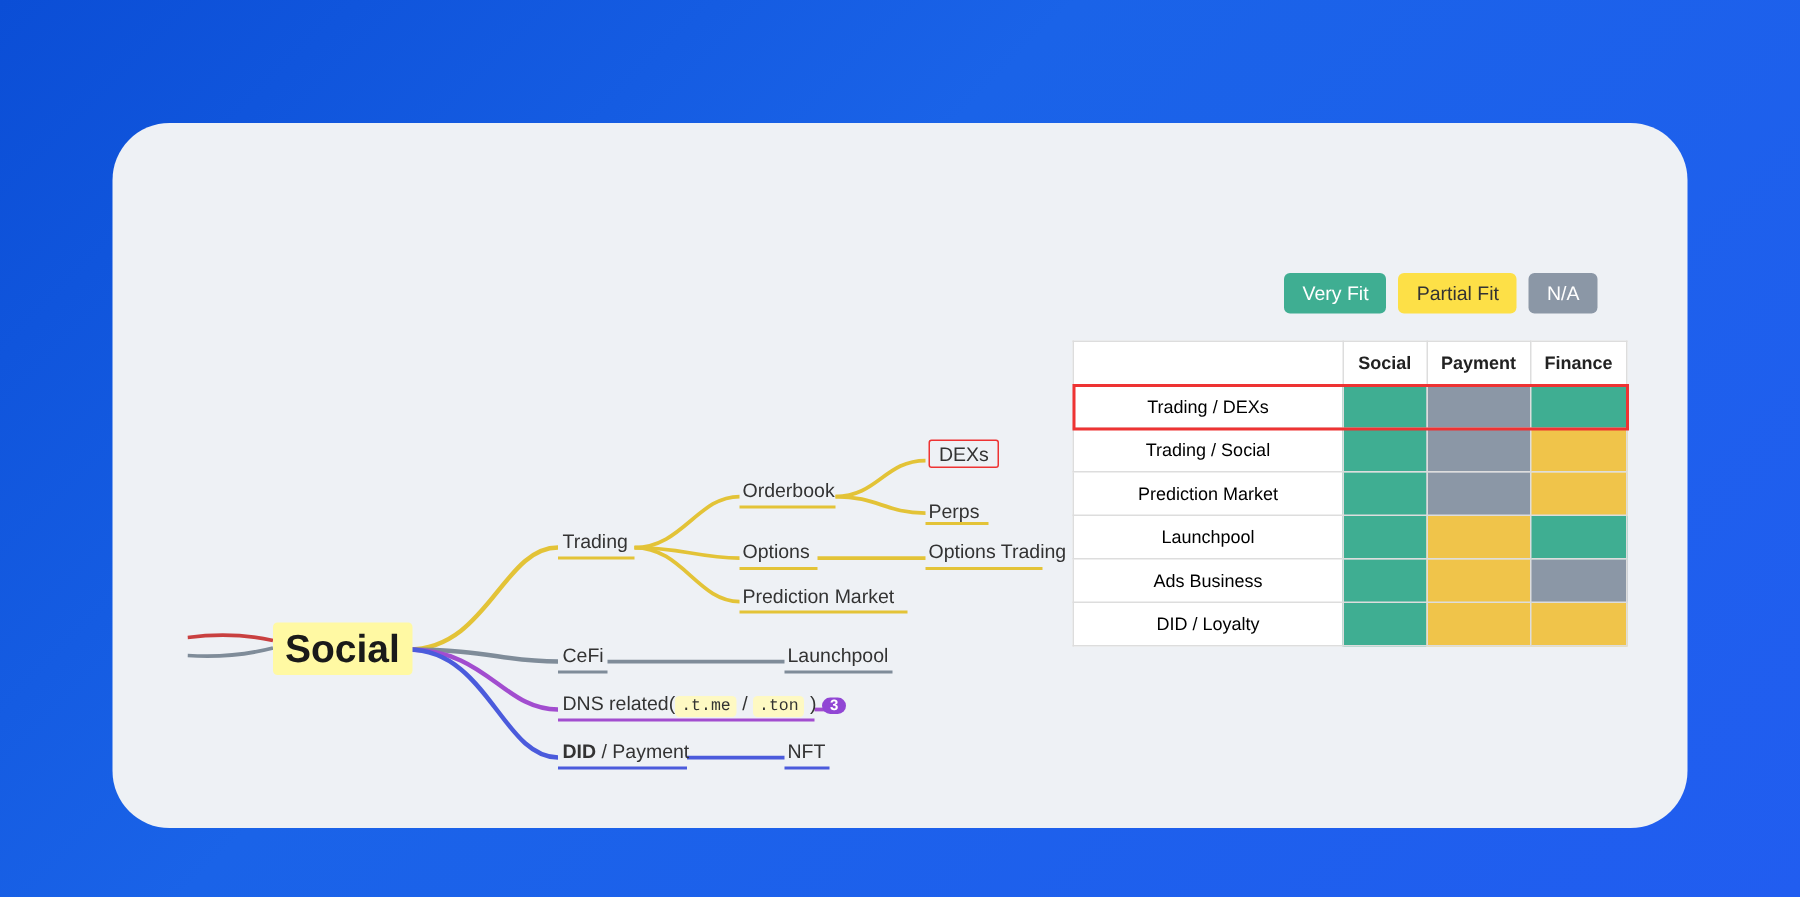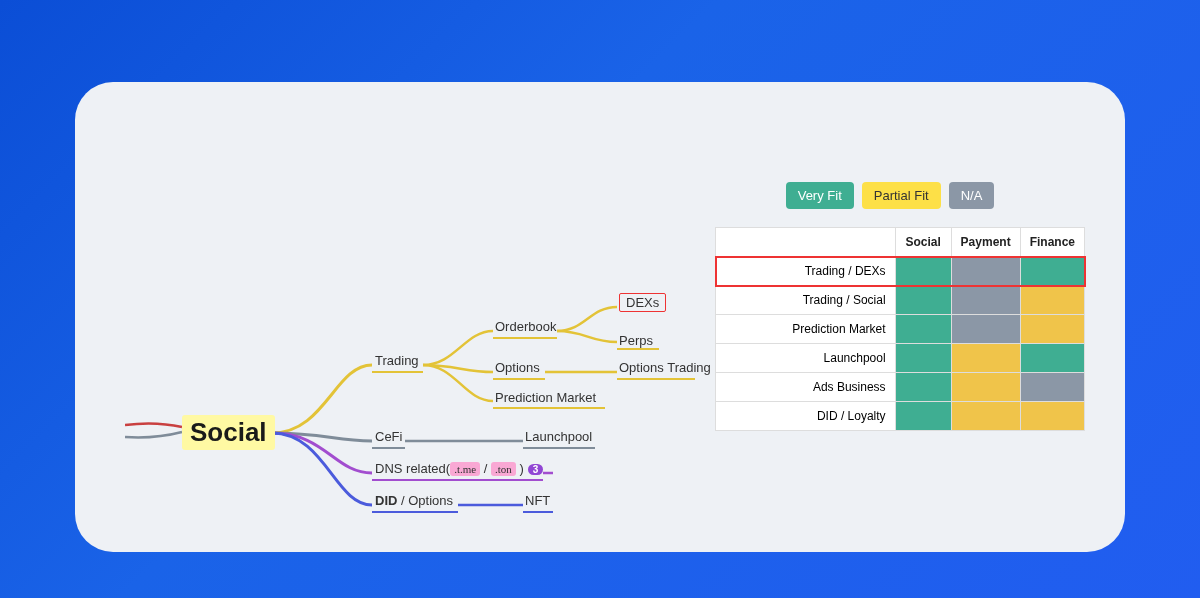--- a/index.html
+++ b/index.html
@@ -2,32 +2,32 @@
 <html><head>
 <meta charset="utf-8">
 <style>
 *{box-sizing:border-box;margin:0;padding:0}
 body{background:linear-gradient(135deg,#0b4ed6 0%,#1a63e8 40%,#215df0 100%);width:1200px;height:598px;font-family:-apple-system,Helvetica,Arial,sans-serif;overflow:hidden}
 .card{position:absolute;left:75px;top:82px;width:1050px;height:470px;background:#eef1f5;border-radius:38px}
 .mindmap{position:absolute;left:50px;top:155px;width:570px;height:290px}
 .mindmap svg{position:absolute;left:0;top:0;width:570px;height:290px}
 .node{position:absolute;font-size:13px;color:#333;white-space:nowrap}
 .root-node{position:absolute;left:57px;top:178px;font-size:26px;font-weight:700;color:#1a1a1a;background:#fff9a3;padding:2px 8px;border-radius:3px}
-.code-pill{background:#f9a8d4;padding:1px 4px;border-radius:3px;font-family:Liberation Serif, serif;font-size:11px}
+.code-pill{background:#fef9c3;padding:1px 4px;border-radius:3px;font-family:Liberation Mono, monospace;font-size:11px}
 .badge{display:inline-block;background:#9146d4;color:#fff;border-radius:8px;padding:0 5px;font-size:10px;margin-left:4px;font-weight:600}
 .highlight-box{border:1.5px solid #e33;padding:1px 6px;border-radius:2px}
 
 .matrix{position:absolute;left:640px;top:100px;width:370px}
-.legend{display:flex;gap:8px;justify-content:center;margin-bottom:18px;padding-right:20px}
+.legend{display:flex;gap:8px;justify-content:flex-end;margin-bottom:18px;padding-right:20px}
 .legend-pill{padding:6px 12px;border-radius:4px;font-size:13px;color:#fff;font-weight:500}
 .lp-green{background:#3fae92}
 .lp-yellow{background:#fde047;color:#333}
 .lp-gray{background:#8b97a6}
 table{border-collapse:collapse;width:100%;background:#fff}
-th,td{border:1px solid #ddd;padding:7px 9px;font-size:12px;text-align:right}
+th,td{border:1px solid #ddd;padding:7px 9px;font-size:12px;text-align:center}
 th{font-weight:700;color:#222}
 th.colh{text-align:center}
 .cell{width:56px;height:26px;padding:0}
 .c-green{background:#3fae92}
 .c-yellow{background:#f0c44a}
 .c-gray{background:#8b97a6}
 tr.row-hl{outline:2px solid #e33;outline-offset:-1px}
 </style>
 </head>
 <body>
@@ -86,21 +86,21 @@
     <span class="node" style="left:370px;top:153px">Prediction Market</span>
 
     <span class="node" style="left:250px;top:192px">CeFi</span>
     <span class="node" style="left:400px;top:192px">Launchpool</span>
 
     <span class="node" style="left:250px;top:224px">
       <span>DNS related(</span><span class="code-pill">.t.me</span><span> / </span><span class="code-pill">.ton</span><span> )</span><span class="badge">3</span>
     </span>
 
     <span class="node" style="left:250px;top:256px">
-      <b>DID</b><span> / Options</span>
+      <b>DID</b><span> / Payment</span>
     </span>
     <span class="node" style="left:400px;top:256px">NFT</span>
   </div>
 
   <div class="matrix">
     <div class="legend">
       <span class="legend-pill lp-green">Very Fit</span>
       <span class="legend-pill lp-yellow">Partial Fit</span>
       <span class="legend-pill lp-gray">N/A</span>
     </div>

